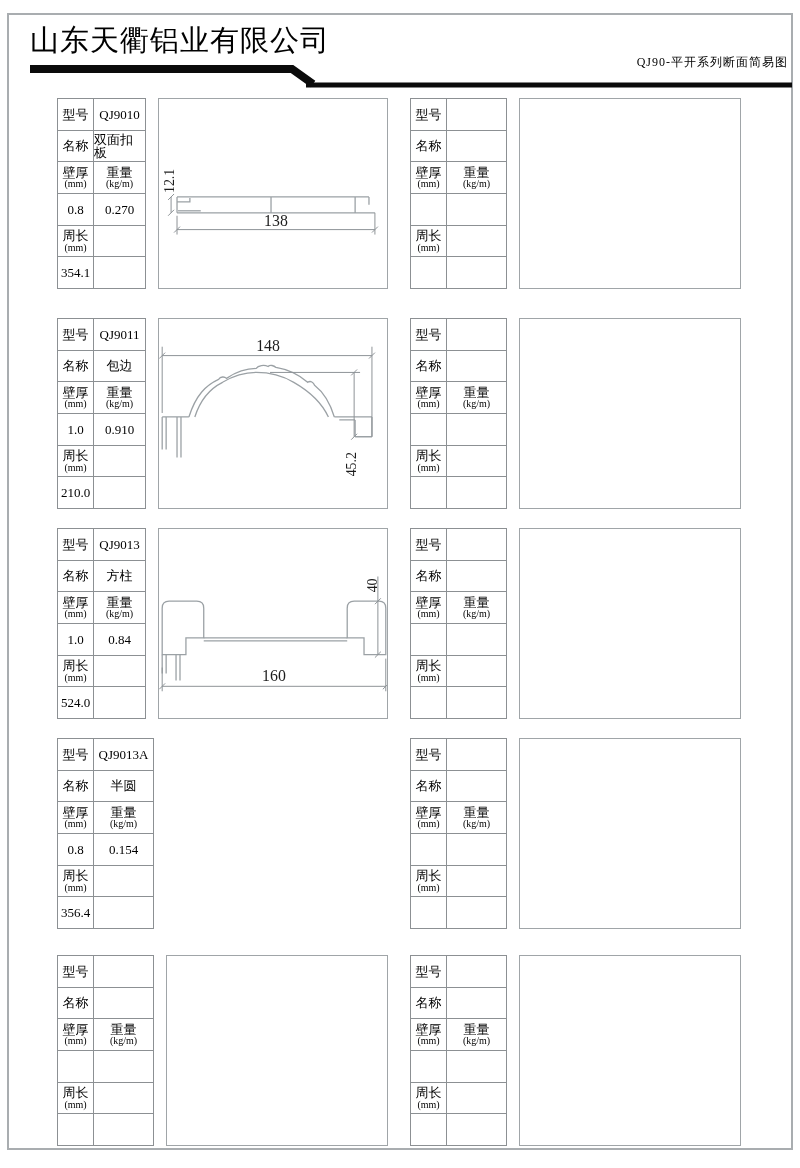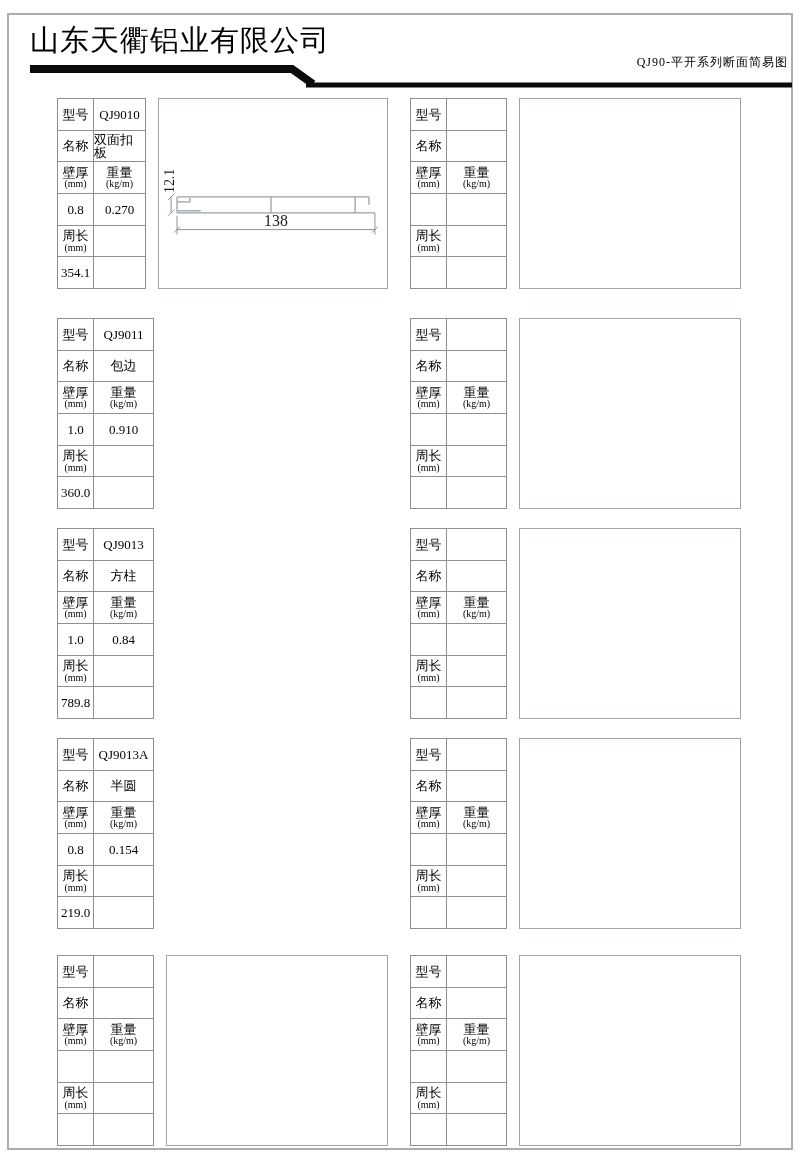--- a/index.html
+++ b/index.html
@@ -114,23 +114,35 @@
         <div class="cell c2 val">0.910</div>
       </div>
     <div class="row">
         <div class="cell c1 lab">
           <span>周长</span>
           <span class="unit">(mm)</span>
         </div>
         <div class="cell c2"></div>
       </div>
     <div class="row">
-        <div class="cell c1 val">360.0</div>
-        <div class="cell c2"></div>
-      </div>
+        <div class="cell c1 val">210.0</div>
+        <div class="cell c2"></div>
+      </div>
+  </div>
+  <div class="draw">
+    <svg width="228" height="187" viewBox="0 0 230 189">
+      <path class="dim" d="M3,28 V95 M215,28 V37 M3,37 H215 M0,40 L6,34 M212,40 L218,34"></path>
+      <text x="110" y="32" font-size="16" text-anchor="middle">148</text>
+      <path class="prof" d="M3,99 H30 M3,99 V132 M7,99 V132 M18,99 V140 M22,99 V140"></path>
+      <path class="prof" d="M30,99 C37,77 47,67 60,61 C62,58 66,58 68,60 C77,54 88,50 98,50 C100,47 106,46 110,48 C112,46 116,47 118,49 C130,51 142,57 150,64 C153,62 156,64 157,67 C166,74 173,86 177,99"></path>
+      <path class="prof" d="M36,99 C42,80 52,70 64,64 C74,58 86,54 98,54 C110,54 124,57 136,64 C150,72 164,84 171,99"></path>
+      <path class="prof" d="M177,99 H215 M215,99 V119 M215,119 H198 M198,119 V102 M198,102 H182"></path>
+      <path class="dim" d="M112,54 H203 M197,54 V119 M215,37 V119 M194,57 L200,51 M194,122 L200,116"></path>
+      <text transform="translate(199,159) rotate(-90)" font-size="14">45.2</text>
+    </svg>
   </div>
 </div>
 
 <div class="block" style="left:57px;top:528px;">
   <div class="spec">
     <div class="row">
         <div class="cell c1 lab">型号</div>
         <div class="cell c2 val">QJ9013</div>
       </div>
     <div class="row">
@@ -152,23 +164,35 @@
         <div class="cell c2 val">0.84</div>
       </div>
     <div class="row">
         <div class="cell c1 lab">
           <span>周长</span>
           <span class="unit">(mm)</span>
         </div>
         <div class="cell c2"></div>
       </div>
     <div class="row">
-        <div class="cell c1 val">789.8</div>
-        <div class="cell c2"></div>
-      </div>
+        <div class="cell c1 val">524.0</div>
+        <div class="cell c2"></div>
+      </div>
+  </div>
+  <div class="draw">
+    <svg width="228" height="187" viewBox="0 0 230 189">
+      <path class="prof" d="M3,127 V80 Q3,73 10,73 H38 Q45,73 45,80 V110 H27 V127 Z"></path>
+      <path class="prof" d="M229,127 V80 Q229,73 222,73 H197 Q190,73 190,80 V110 H207 V127 Z"></path>
+      <path class="prof" d="M45,110 H190 M45,113 H190"></path>
+      <path class="prof" d="M3,127 V146 M7,127 V146 M17,127 V153 M21,127 V153"></path>
+      <path class="dim" d="M221,48 V127 M218,76 L224,70 M218,130 L224,124"></path>
+      <text transform="translate(220,64) rotate(-90)" font-size="14">40</text>
+      <path class="dim" d="M3,140 V164 M229,131 V164 M3,159 H229 M0,162 L6,156 M226,162 L232,156"></path>
+      <text x="116" y="154" font-size="16" text-anchor="middle">160</text>
+    </svg>
   </div>
 </div>
 
 <div class="block" style="left:57px;top:738px;">
   <div class="spec">
     <div class="row">
         <div class="cell c1 lab">型号</div>
         <div class="cell c2 val">QJ9013A</div>
       </div>
     <div class="row">
@@ -190,21 +214,21 @@
         <div class="cell c2 val">0.154</div>
       </div>
     <div class="row">
         <div class="cell c1 lab">
           <span>周长</span>
           <span class="unit">(mm)</span>
         </div>
         <div class="cell c2"></div>
       </div>
     <div class="row">
-        <div class="cell c1 val">219.0</div>
+        <div class="cell c1 val">356.4</div>
         <div class="cell c2"></div>
       </div>
   </div>
 </div>
 
 <div class="block" style="left:57px;top:955px;">
   <div class="spec">
     <div class="row">
         <div class="cell c1 lab">型号</div>
         <div class="cell c2 val"></div>

